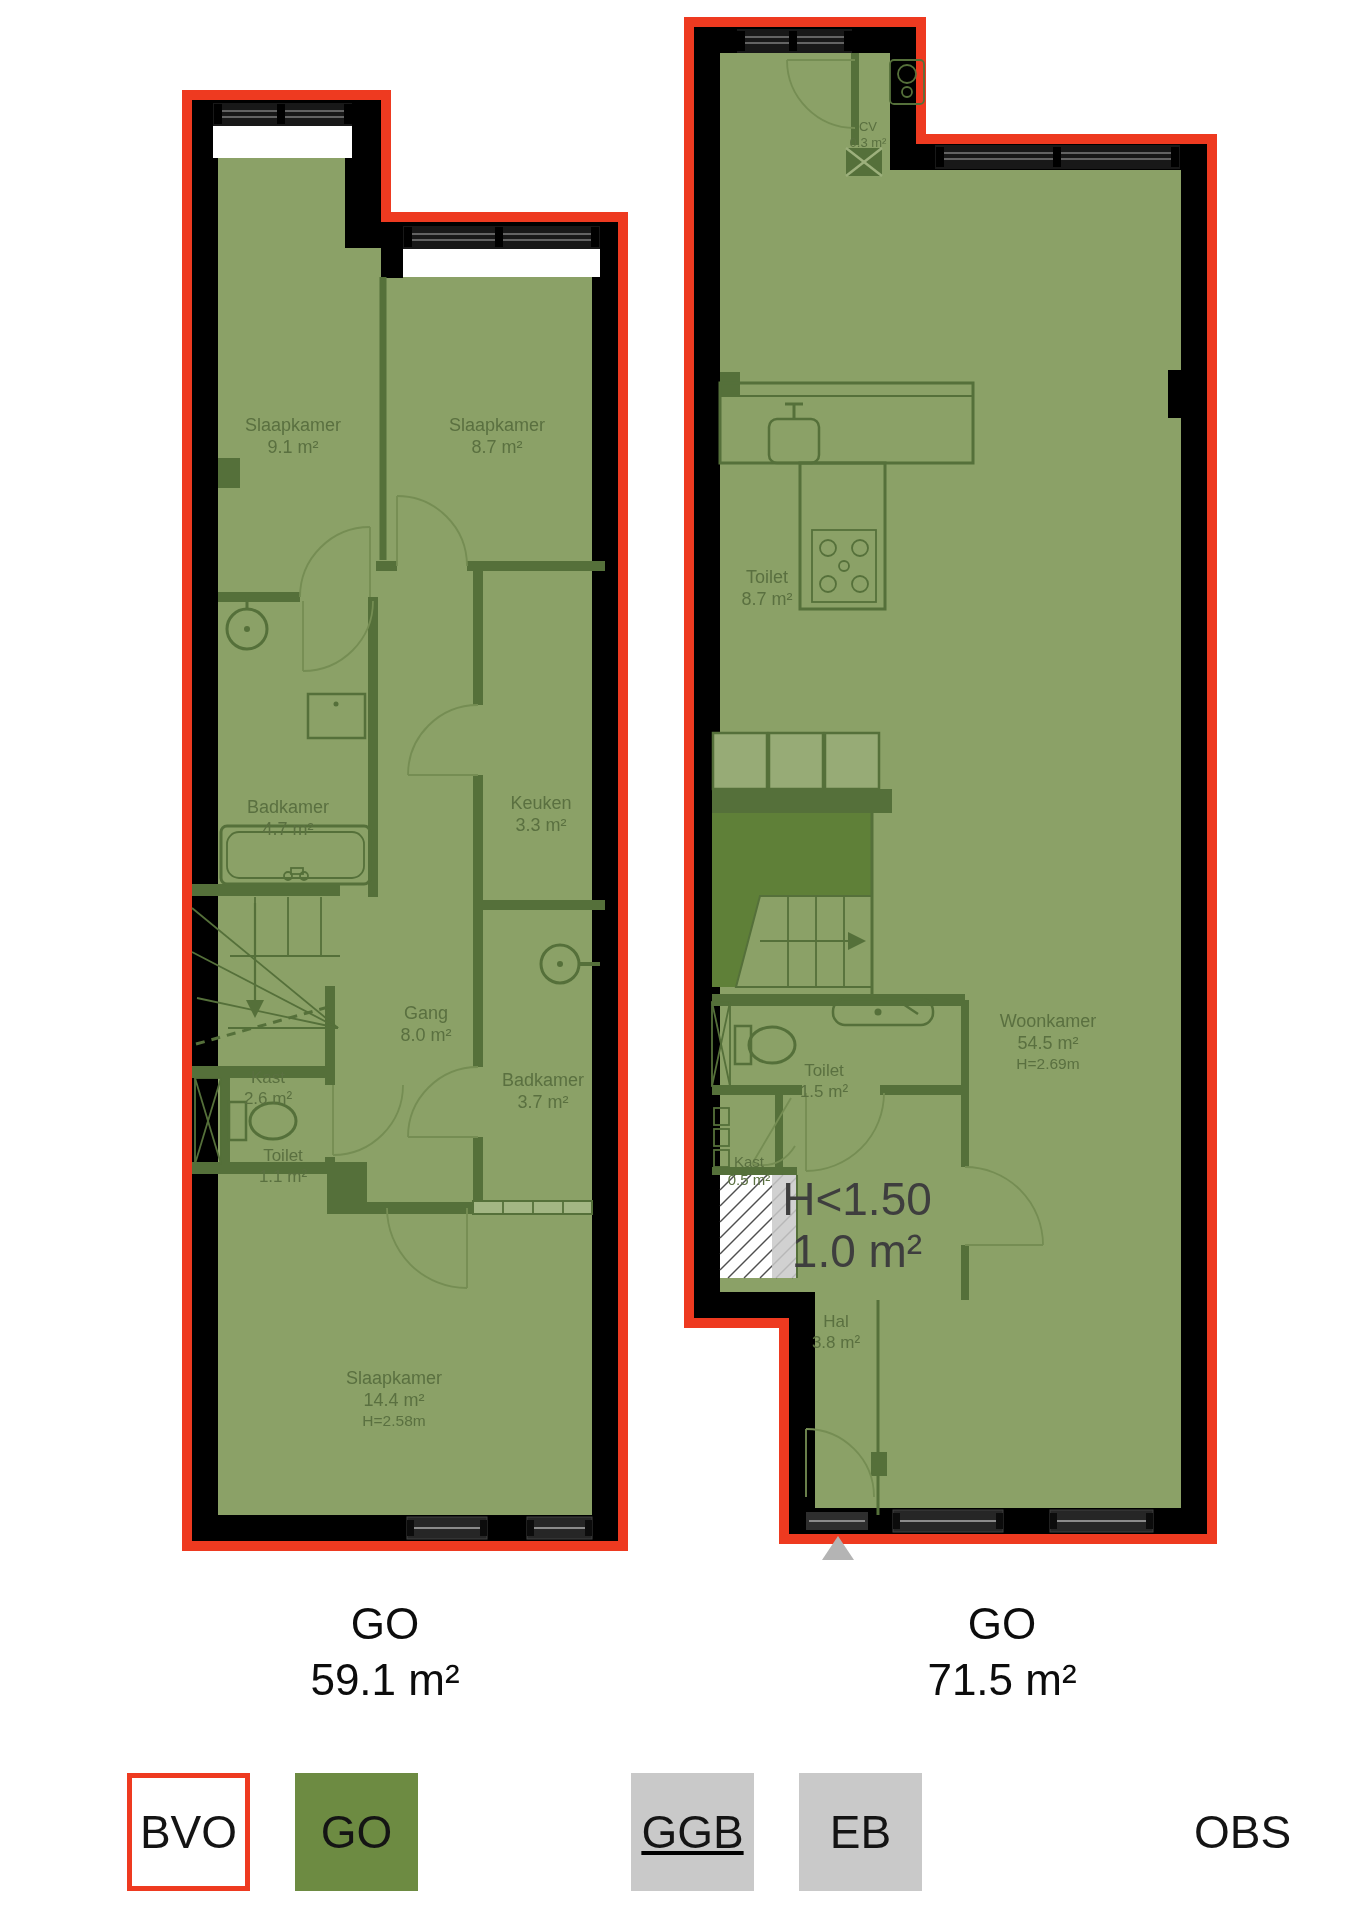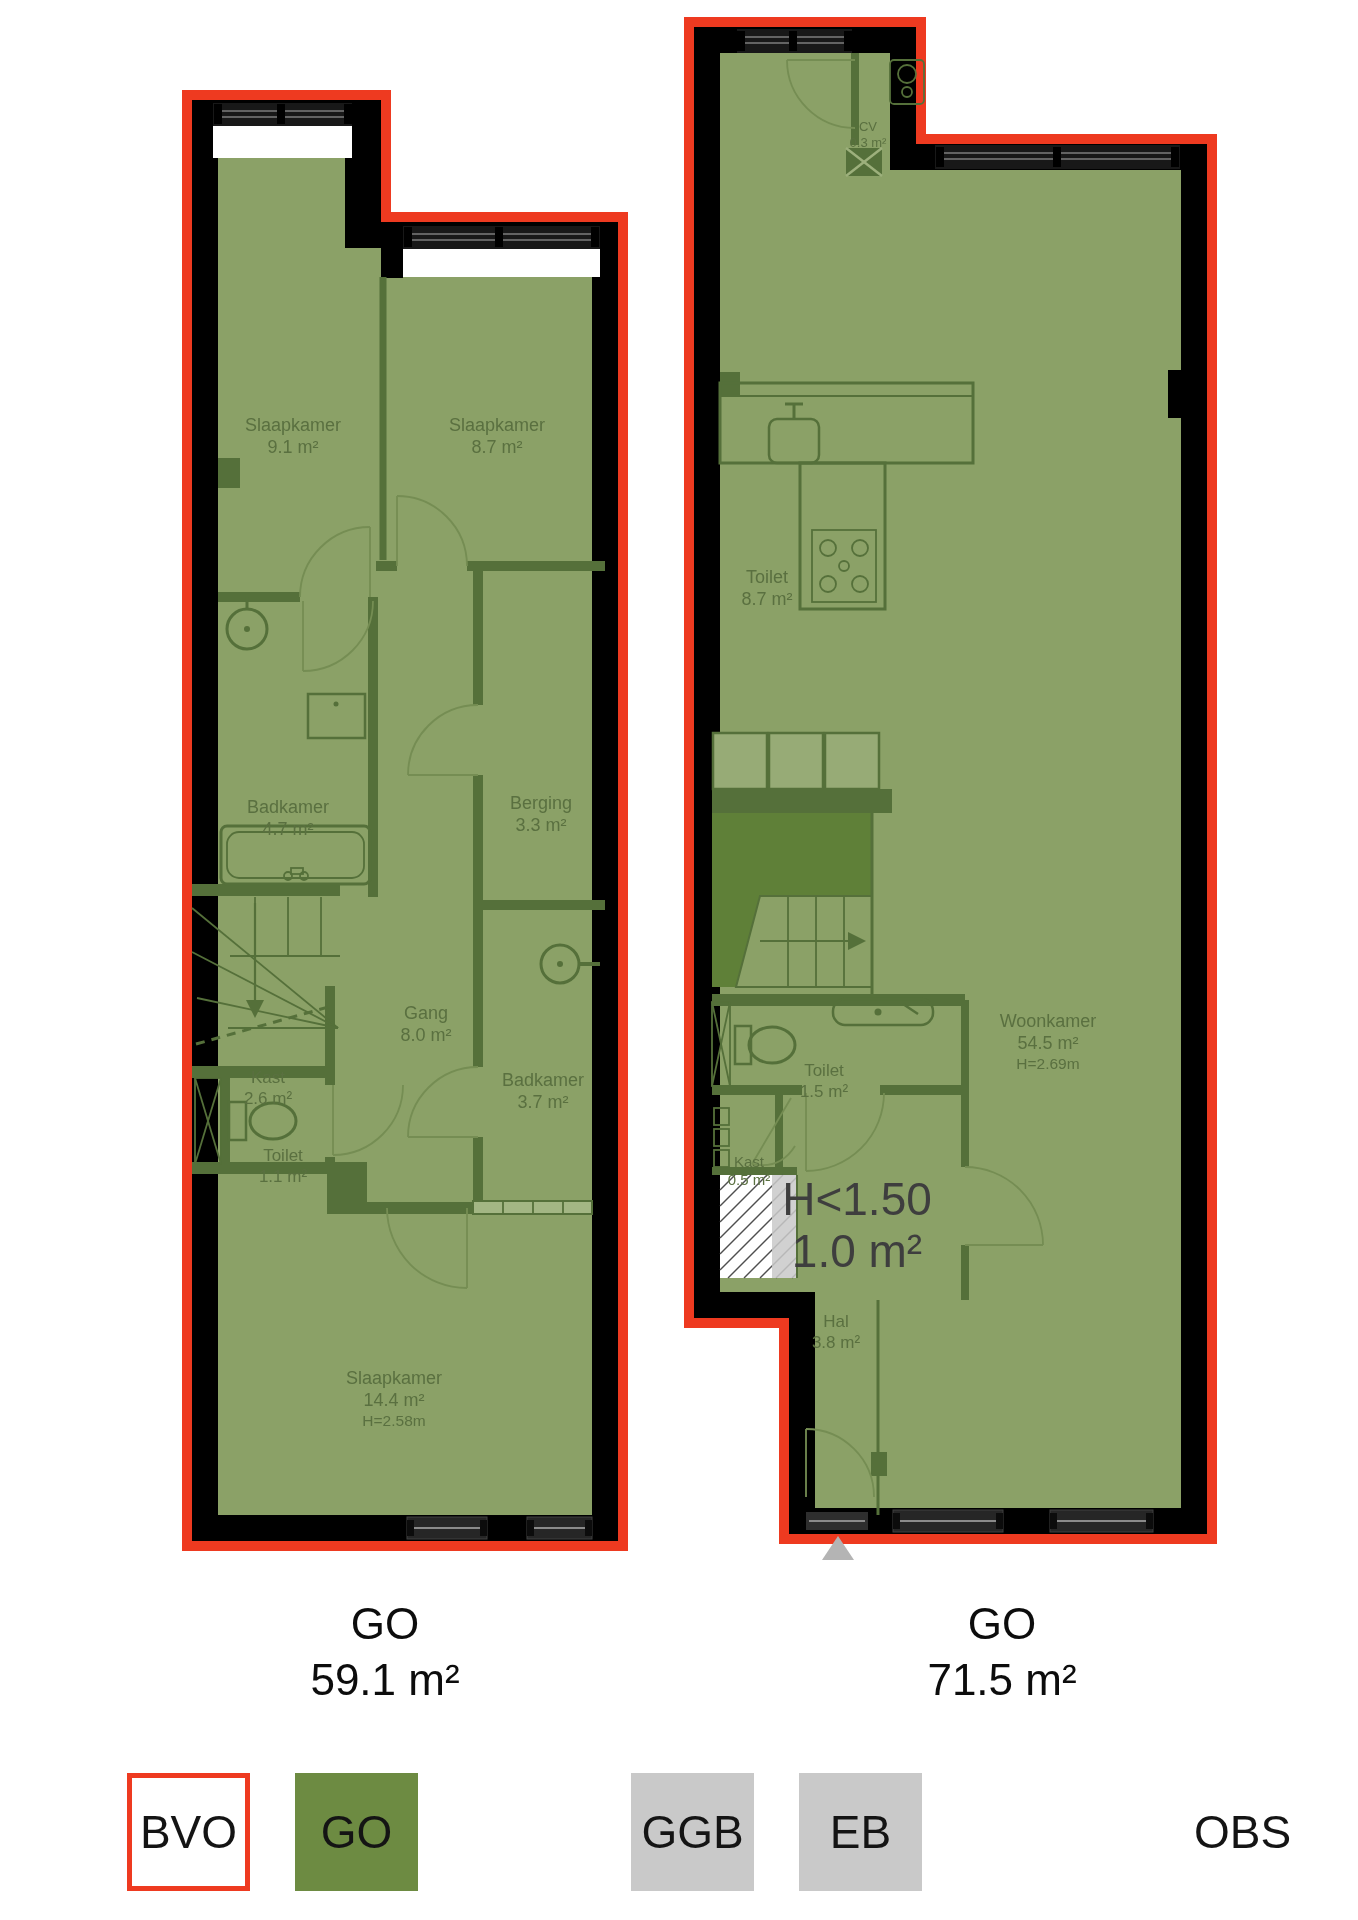--- a/index.html
+++ b/index.html
@@ -333,21 +333,21 @@
   </div>
   <div class="room-label" style="left:497px;top:398px;">
     <span>Slaapkamer</span>
     <span>8.7 m²</span>
   </div>
   <div class="room-label" style="left:288px;top:780px;">
     <span>Badkamer</span>
     <span>4.7 m²</span>
   </div>
   <div class="room-label" style="left:541px;top:776px;">
-    <span>Berging</span>
+    <span>Keuken</span>
     <span>3.3 m²</span>
   </div>
   <div class="room-label" style="left:426px;top:986px;">
     <span>Gang</span>
     <span>8.0 m²</span>
   </div>
   <div class="room-label" style="left:268px;top:1050px;font-size:17px;">
     <span>Kast</span>
     <span>2.6 m²</span>
   </div>
@@ -410,21 +410,21 @@
       <div class="legend-swatch" style="background: rgb(255, 255, 255); border-color: rgb(238, 58, 32);">
         <span class="legend-label">BVO</span>
       </div>
     </div>
     <div class="legend-item" style="left:295px;">
       <div class="legend-swatch" style="background: rgb(109, 139, 66);">
         <span class="legend-label">GO</span>
       </div>
     </div>
     <div class="legend-item" style="left:631px;">
-      <div class="legend-swatch" style="background: rgb(201, 201, 201);">
+      <div class="legend-swatch" style="background: rgb(201, 201, 201); text-decoration: underline;">
         <span class="legend-label">GGB</span>
       </div>
     </div>
     <div class="legend-item" style="left:799px;">
       <div class="legend-swatch" style="background: rgb(201, 201, 201);">
         <span class="legend-label">EB</span>
       </div>
     </div>
     <div class="legend-item" style="left:1181px;">
       <div class="legend-swatch">

